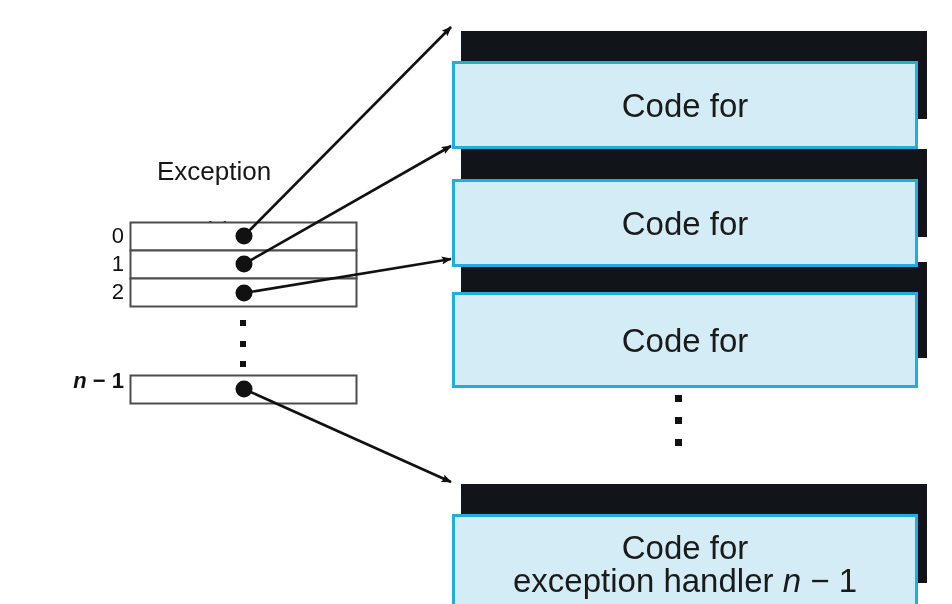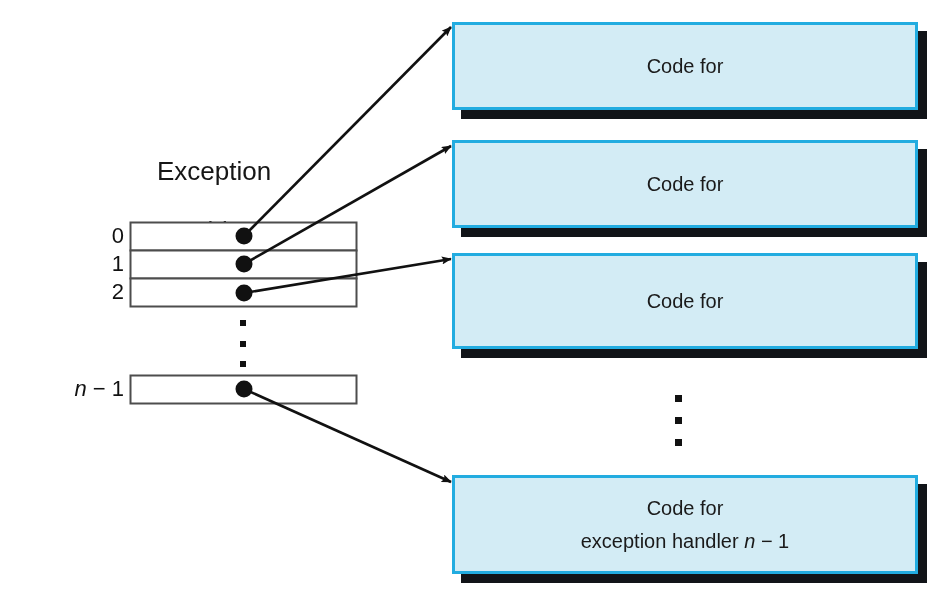--- a/index.html
+++ b/index.html
@@ -53,23 +53,24 @@
   
   .code-box {
     position: absolute;
     box-sizing: border-box;
     background: #d3ecf5;
     border: 3px solid #22ace0;
     display: flex;
     align-items: center;
     justify-content: center;
     text-align: center;
-    font-size: 20px;
+    font-size: 33px;
     line-height: 33px;
     color: #1a1a1a;
+    margin-top: 39px;
   }
   .code-box .boxtext {
     display: block;
     width: 100%;
   }
   .box-shadow {
     position: absolute;
     background: #111418;
   }
   .ital {
@@ -112,21 +113,21 @@
   </div>
 
   <div class="table-title">
     <span>Exception</span><br>
     <span>table</span>
   </div>
 
   <div class="row-label" style="left:88px; top:225px; width:36px;">0</div>
   <div class="row-label" style="left:88px; top:253px; width:36px;">1</div>
   <div class="row-label" style="left:88px; top:281px; width:36px;">2</div>
-  <div class="row-label italic-n" style="left:50px; top:378px; width:74px;"><span class="ital">n</span> − 1</div>
+  <div class="row-label italic-n" style="left:50px; top:370px; width:74px;font-weight:bold;"><span class="ital">n</span> − 1</div>
 
   <svg class="layer" viewBox="0 0 952 604">
     <defs>
       <marker id="arrowhead" markerWidth="10" markerHeight="8" refX="9.2" refY="4" orient="auto" markerUnits="userSpaceOnUse">
         <path d="M0,0 L10,4 L0,8 L1.8,4 Z" fill="#111111"></path>
       </marker>
     </defs>
 
     <g>
       <rect x="130.5" y="222.5" width="226" height="28" fill="#ffffff" stroke="#4d4d4d" stroke-width="2"></rect>

